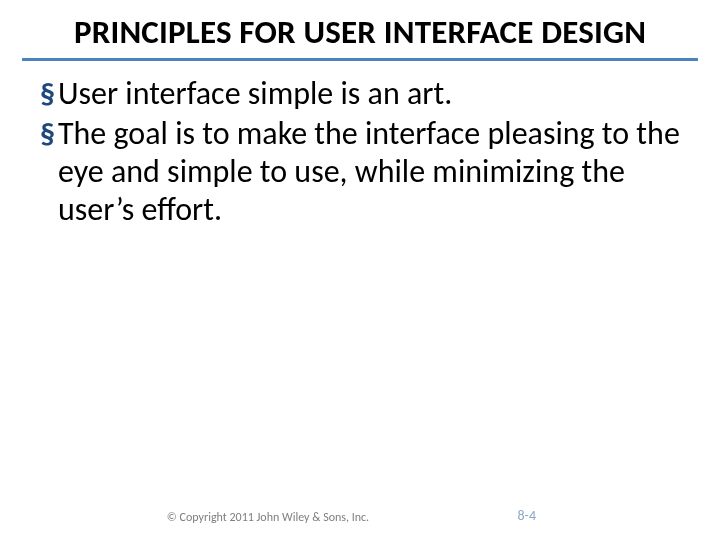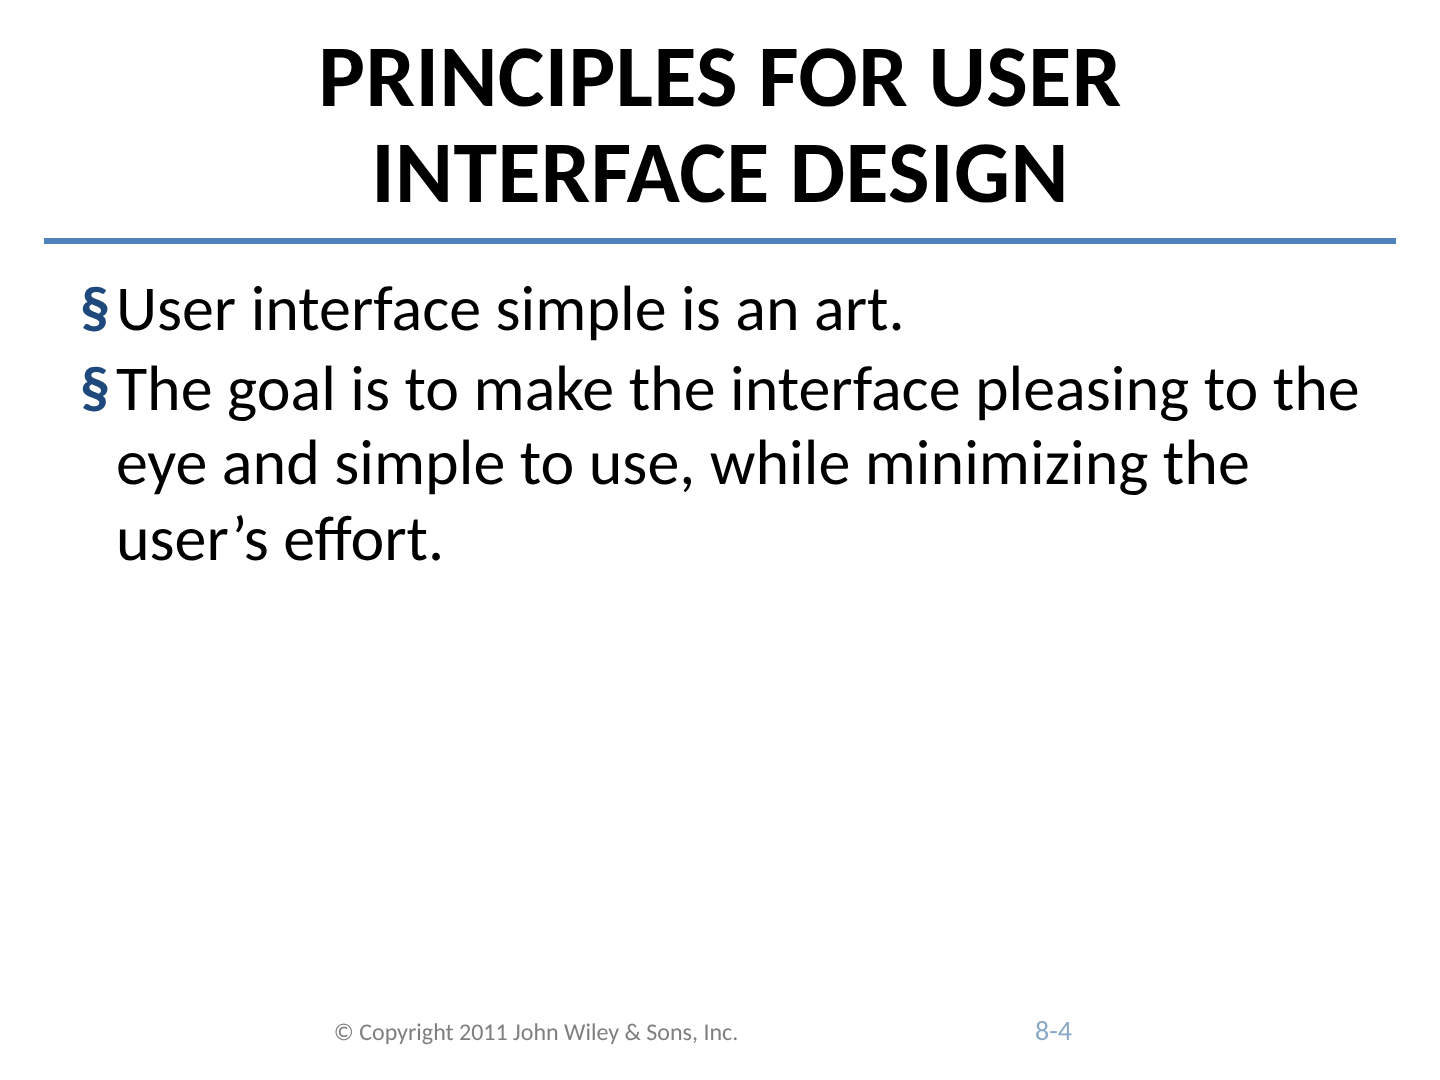--- a/index.html
+++ b/index.html
@@ -14,21 +14,21 @@
     position: relative;
   }
   .slide {
     width: 720px;
     height: 540px;
     position: relative;
     box-sizing: border-box;
   }
   .title {
     font-weight: 700;
-    font-size: 44px;
+    font-size: 33px;
     line-height: 1.1;
     text-align: center;
     padding: 14px 60px 6px 60px;
     letter-spacing: 0.2px;
   }
   .rule {
     height: 3px;
     background: #4f81bd;
     margin: 2px 22px 10px 22px;
   }

